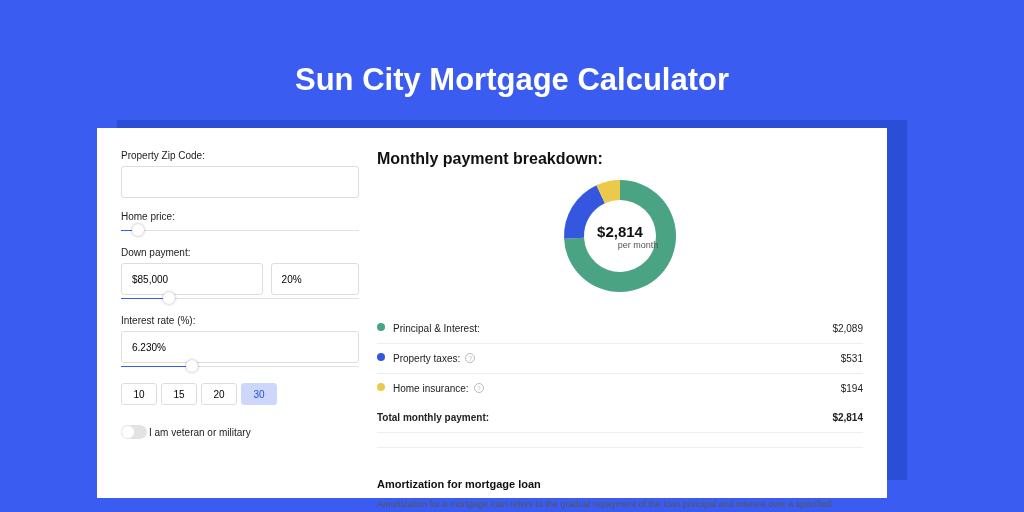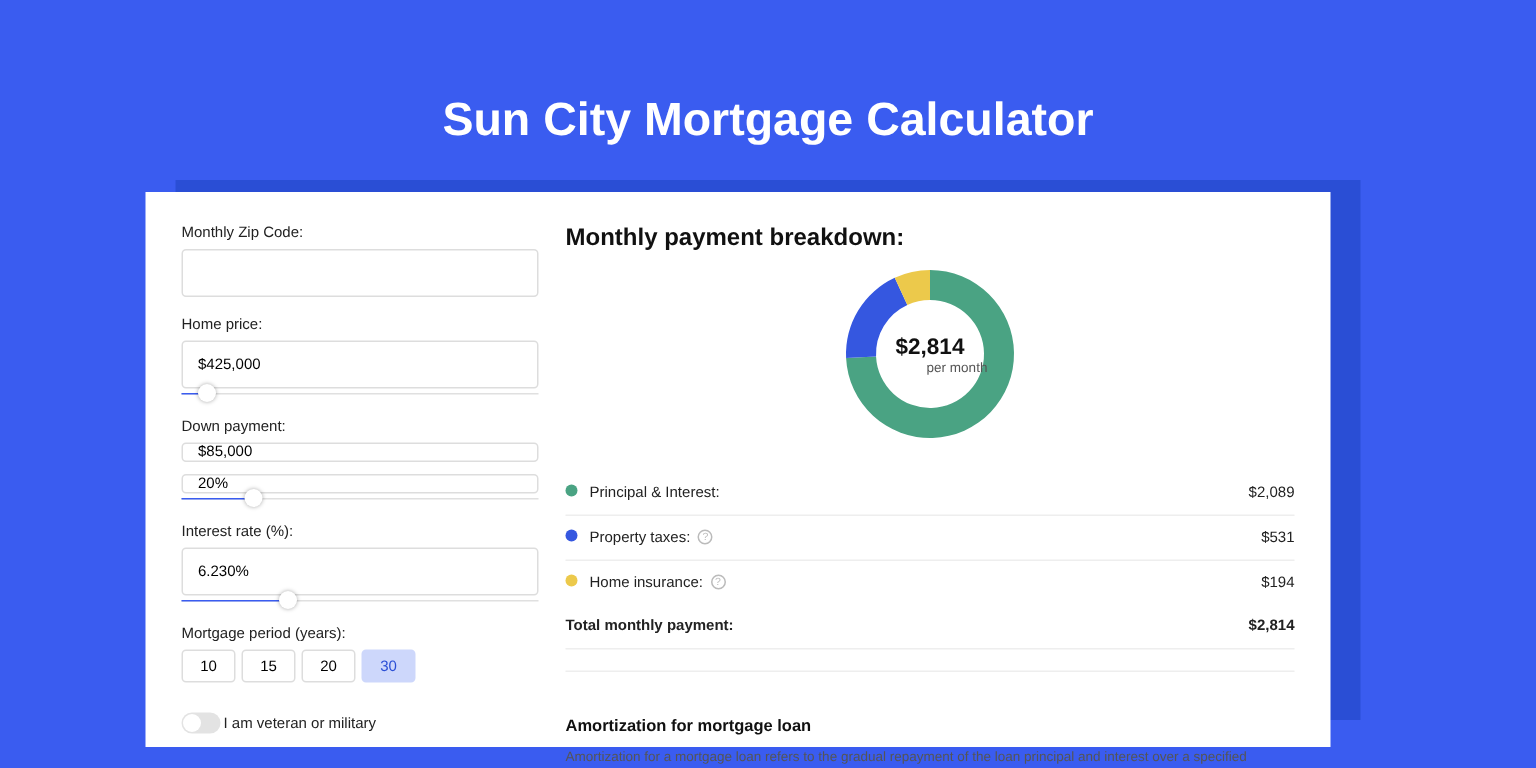--- a/index.html
+++ b/index.html
@@ -10,21 +10,21 @@
   .card { position: absolute; top: 8px; left: -20px; right: 20px; background: #fff; padding: 22px 24px 0 24px; height: 370px; display: flex; gap: 18px; }
   .left { width: 238px; flex-shrink: 0; }
   .right { flex: 1; }
   .flabel { font-size: 10px; color: #222; margin-bottom: 5px; }
   .fblock { margin-bottom: 13px; }
   .tinput { width: 100%; border: 1px solid #ddd; border-radius: 3px; height: 32px; padding: 0 10px; font-size: 10px; background:#fff; }
   .slider-wrap { position: relative; height: 8px; margin-top: -1px; }
   .slider-track { height: 1px; background: #e0e0e0; width: 100%; position:absolute; top:4px; }
   .slider-fill { height: 1px; background: #3a5cf0; position:absolute; top:4px; left:0; }
   .thumb { position:absolute; top:-2px; width:12px; height:12px; border-radius:50%; background:#fff; box-shadow:0 0 3px rgba(0,0,0,.35); }
-  .row2 { display:flex; gap:8px;flex-direction:column; }
+  .row2 { display:flex; gap:8px; }
   .row2 .tinput:first-child { flex:1.8; } .row2 .tinput:last-child { flex:1; }
   .periods { display:flex; gap:4px; margin-top:2px; }
   .pbtn { border:1px solid #ddd; background:#fff; border-radius:3px; font-size:10px; width:36px; height:22px; display:flex; align-items:center; justify-content:center; cursor:pointer; }
   .pbtn.sel { background:#cdd7fb; border-color:#cdd7fb; color:#2a4ed5; font-weight:400; }
   .toggle-row { display:flex; align-items:center; gap:2px; margin-top:20px; }
   .toggle { width:26px; height:14px; border-radius:7px; background:#e3e3e3; position:relative; cursor:pointer; }
   .toggle::after { content:''; position:absolute; left:1px; top:1px; width:12px; height:12px; border-radius:50%; background:#fff; }
   .toggle-label { font-size:10px; color:#222; }
   .sect-title { font-size:16px; font-weight:700; color:#111; margin-bottom:8px; }
   .donut-wrap { display:flex; justify-content:center; margin:8px 0 18px; }
@@ -46,27 +46,26 @@
 <body>
 
 <div class="title">Sun City Mortgage Calculator</div>
 
 <div class="shadow">
   <div class="card">
 
     <div class="left">
 
       <div class="fblock">
-        <div class="flabel">Monthly Zip Code:</div>
+        <div class="flabel">Property Zip Code:</div>
         <input class="tinput" value="" style="">
       </div>
 
       <div class="fblock">
         <div class="flabel">Home price:</div>
-        <input class="tinput" value="$425,000" style="">
         <div class="slider-wrap">
           <div class="slider-track"></div>
           <div class="slider-fill" id="fill-hp" style="width: 7%;"></div>
           <div class="thumb" id="thumb-hp" style="left: calc(7% - 6px);"></div>
         </div>
       </div>
 
       <div class="fblock">
         <div class="flabel">Down payment:</div>
         <div class="row2">
@@ -84,21 +83,20 @@
         <div class="flabel">Interest rate (%):</div>
         <input class="tinput" value="6.230%" style="">
         <div class="slider-wrap">
           <div class="slider-track"></div>
           <div class="slider-fill" id="fill-rt" style="width: 30%;"></div>
           <div class="thumb" id="thumb-rt" style="left: calc(30% - 6px);"></div>
         </div>
       </div>
 
       <div class="fblock" style="margin-bottom:0;">
-        <div class="flabel">Mortgage period (years):</div>
         <div class="periods" id="periods">
             <div class="pbtn">10</div>
             <div class="pbtn">15</div>
             <div class="pbtn">20</div>
             <div class="pbtn sel">30</div>
           </div>
       </div>
 
       <div class="toggle-row">
         <div class="toggle"></div>

